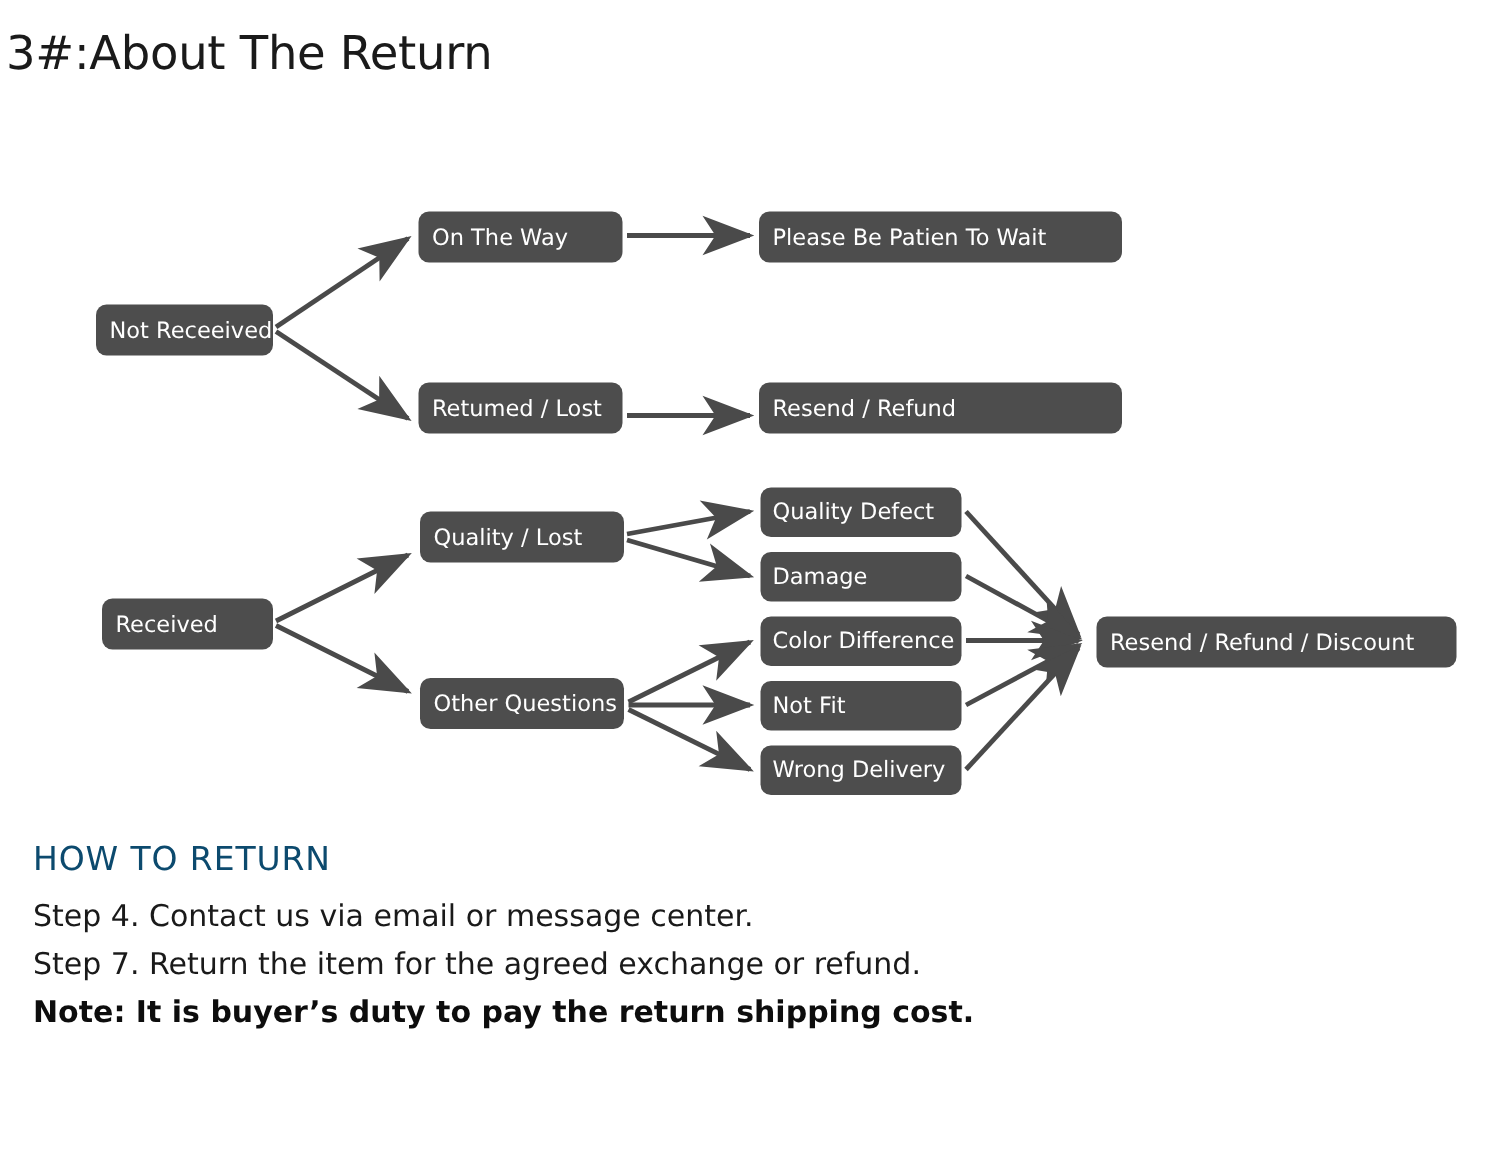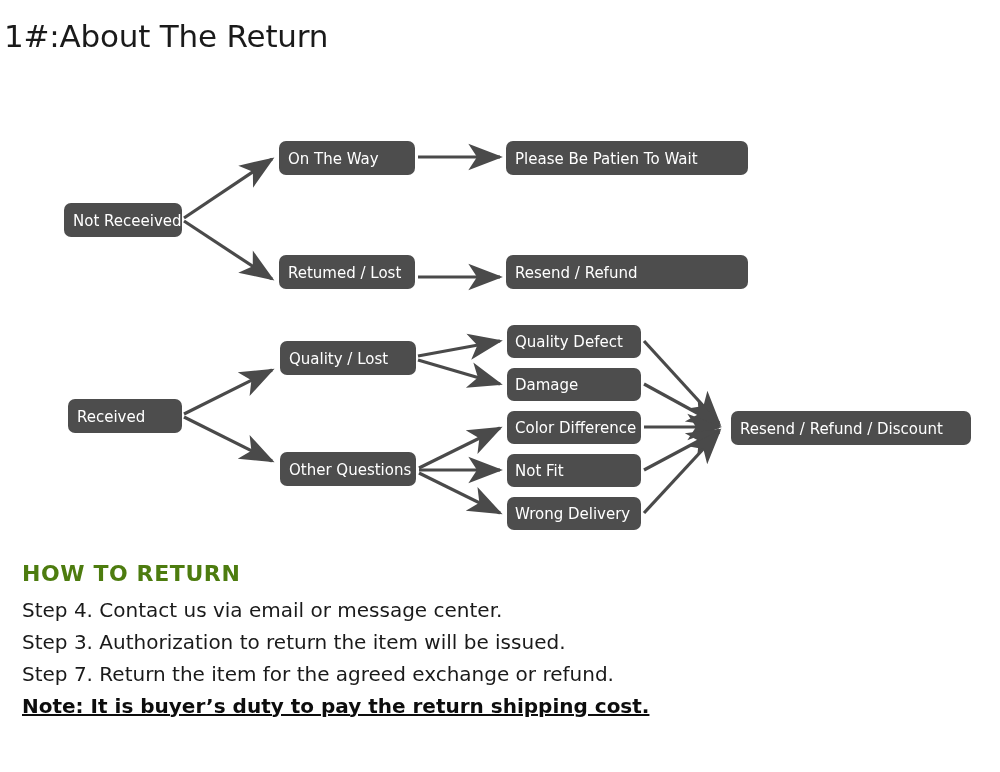--- a/index.html
+++ b/index.html
@@ -50,45 +50,44 @@
     fill: #4a4a4a;
   }
   #howto {
     position: absolute;
     left: 22px;
     top: 560px;
     width: 950px;
   }
   #howto-heading {
     font-size: 22px;
-    font-weight: bold;
+    font-weight: normal;
     letter-spacing: 0.6px;
-    color: #4d7c0f;
+    color: #0c4a6e;
     margin: 0 0 6px 0;
     line-height: 1.25;
   }
   .step-line {
     font-size: 20px;
     line-height: 32px;
     color: #1a1a1a;
     white-space: nowrap;
   }
   .note-line {
     font-size: 20px;
     line-height: 32px;
     font-weight: bold;
     color: #0d0d0d;
     white-space: nowrap;
-    text-decoration: underline;
   }
 </style>
 </head>
 <body>
 
-<div id="page-title">1#:About The Return</div>
+<div id="page-title">3#:About The Return</div>
 
 <svg id="flowchart" viewBox="0 0 1000 430">
   <defs>
     <marker id="ah" viewBox="0 0 12 10" refX="11" refY="5" markerWidth="11" markerHeight="9" orient="auto-start-reverse">
       <path d="M0,0.4 L12,5 L0,9.6 L3,5 Z" class="arrowhead"></path>
     </marker>
   </defs>
 
   <g>
     <path class="edge" marker-end="url(#ah)" d="M184,98 L272,39"></path>
@@ -182,16 +181,15 @@
 
   <g>
     <rect class="node-rect" x="731" y="291" width="240" height="34" rx="7"></rect>
     <text class="node-label" x="740" y="309">Resend / Refund / Discount</text>
   </g>
 </svg>
 
 <div id="howto">
   <div id="howto-heading">HOW TO RETURN</div>
   <div class="step-line">Step 4. Contact us via email or message center.</div>
-  <div class="step-line">Step 3. Authorization to return the item will be issued.</div>
   <div class="step-line">Step 7. Return the item for the agreed exchange or refund.</div>
   <div class="note-line">Note: It is buyer’s duty to pay the return shipping cost.</div>
 </div>
 
 </body></html>

